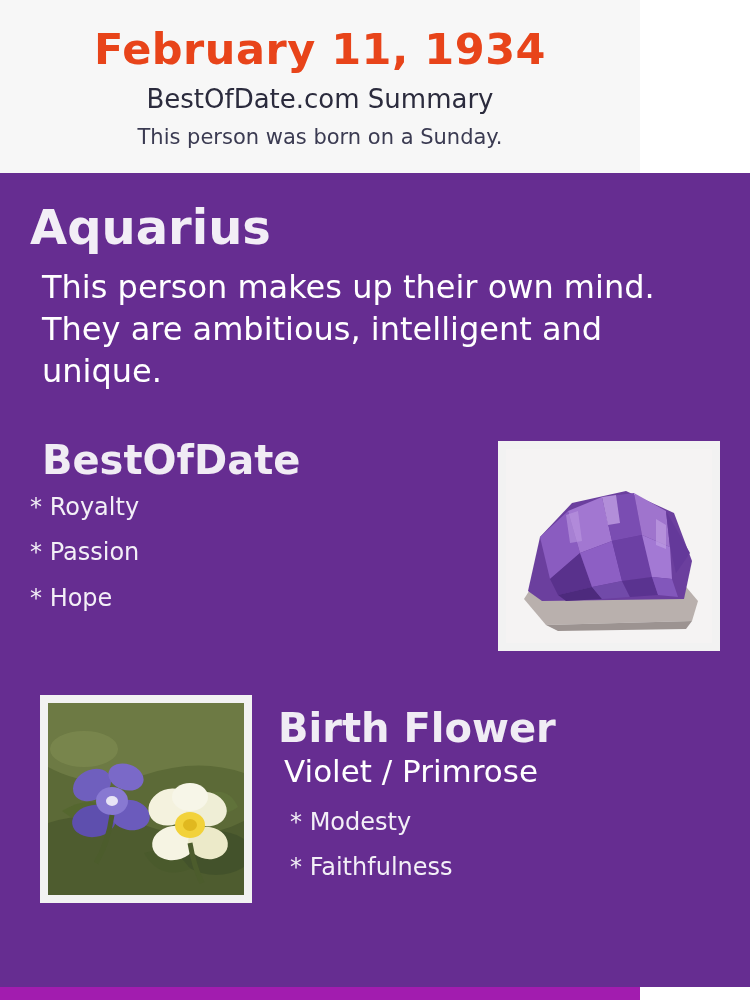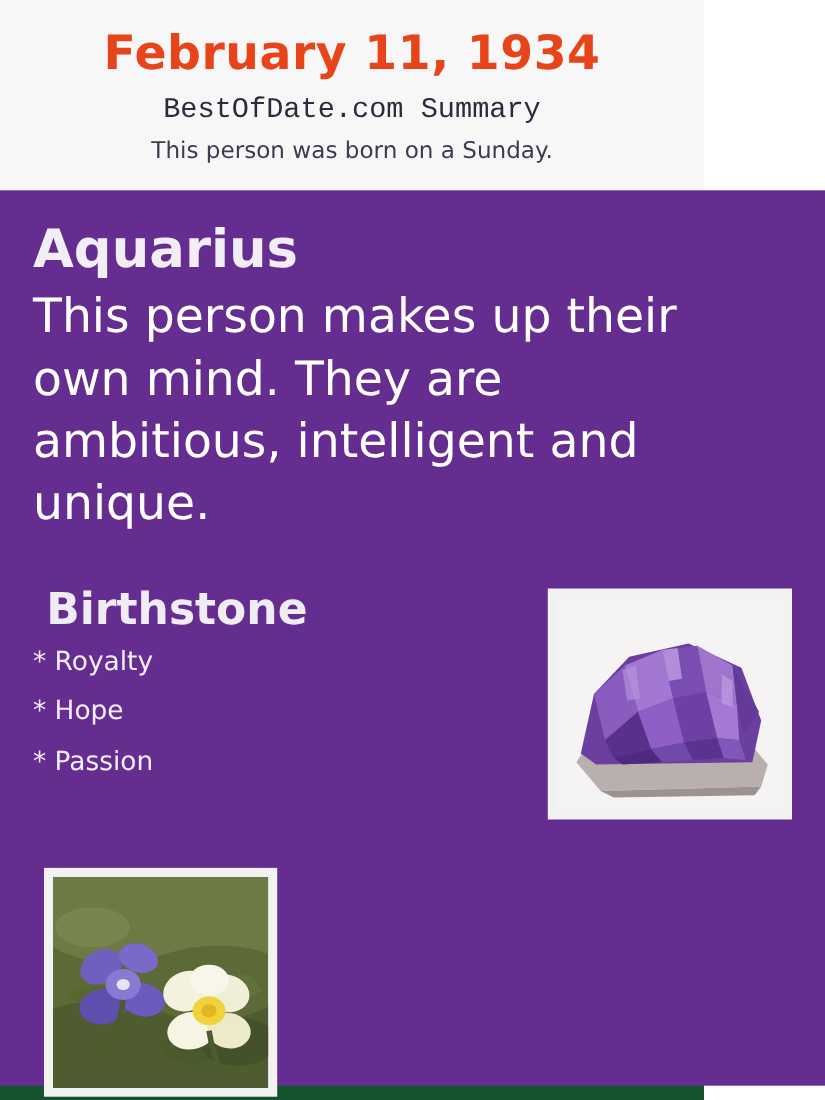--- a/index.html
+++ b/index.html
@@ -10,21 +10,21 @@
     width: 750px;
     height: 1000px;
     background: #ffffff;
     font-family: "DejaVu Sans", sans-serif;
     overflow: hidden;
   }
   .page {
     position: relative;
     width: 640px;
     height: 1000px;
-    background: #14532d;
+    background: #a21caf;
     box-sizing: border-box;
   }
 
   
   .header {
     background: #f7f7f7;
     padding: 26px 20px 14px 20px;
     text-align: center;
     box-sizing: border-box;
     height: 178px;
@@ -35,21 +35,20 @@
     font-weight: bold;
     letter-spacing: 0.5px;
     line-height: 1.1;
     margin: 0 0 12px 0;
   }
   .header-site {
     color: #2b2b3d;
     font-size: 26px;
     line-height: 1.15;
     margin: 0 0 8px 0;
-    font-family: Liberation Mono, monospace;
   }
   .header-sub {
     color: #3b3b52;
     font-size: 21px;
     line-height: 1.2;
     margin: 10px;
   }
 
   
   .body-panel {
@@ -65,23 +64,23 @@
 
   .zodiac-title {
     color: #f2eef6;
     font-size: 48px;
     font-weight: bold;
     margin: 0 0 6px 0;
     line-height: 1.1;
   }
   .zodiac-desc {
     color: #ffffff;
-    font-size: 43px;
+    font-size: 32px;
     line-height: 1.32;
-    margin: 0;
+    margin: 12px;
     max-width: 660px;
   }
 
   
   .stone-section {
     position: relative;
     margin-top: 44px;
     min-height: 230px;
   }
   .stone-text {
@@ -163,24 +162,24 @@
     <div class="header-sub">This person was born on a Sunday.</div>
   </div>
 
   <div class="body-panel">
 
     <div class="zodiac-title">Aquarius</div>
     <div class="zodiac-desc">This person makes up their own mind. They are ambitious, intelligent and unique.</div>
 
     <div class="stone-section">
       <div class="stone-text">
-        <div class="section-title indent">Birthstone</div>
+        <div class="section-title indent">BestOfDate</div>
         <div class="trait">* Royalty</div>
+        <div class="trait">* Passion</div>
         <div class="trait">* Hope</div>
-        <div class="trait">* Passion</div>
       </div>
 
       <div class="photo-frame stone-photo">
         <div class="photo-inner">
           <svg viewBox="0 0 206 194" width="100%" height="100%" preserveAspectRatio="none">
             <rect x="0" y="0" width="206" height="194" fill="#f5f3f3"></rect>
 
             <path d="M18 150 L32 128 L170 126 L192 152 L186 172 L40 176 Z" fill="#b9b0ad"></path>
             <path d="M40 176 L186 172 L180 180 L52 182 Z" fill="#9c9391"></path>
 
@@ -239,16 +238,22 @@
               <ellipse cx="160" cy="140" rx="20" ry="16" transform="rotate(10 160 140)" fill="#eceac9"></ellipse>
               <ellipse cx="142" cy="94" rx="18" ry="14" fill="#f7f6e8"></ellipse>
               <ellipse cx="142" cy="122" rx="15" ry="13" fill="#f2d23a"></ellipse>
               <ellipse cx="142" cy="122" rx="7" ry="6" fill="#e0b81f"></ellipse>
               <path d="M142 140 Q146 164 154 180" stroke="#4c5c2c" stroke-width="5" fill="none"></path>
             </g>
           </svg>
         </div>
       </div>
 
+      <div class="flower-text">
+        <div class="section-title">Birth Flower</div>
+        <div class="section-sub flower-sub">Violet / Primrose</div>
+        <div class="trait">* Modesty</div>
+        <div class="trait">* Faithfulness</div>
+      </div>
     </div>
 
   </div>
 </div>
 
 </body></html>

